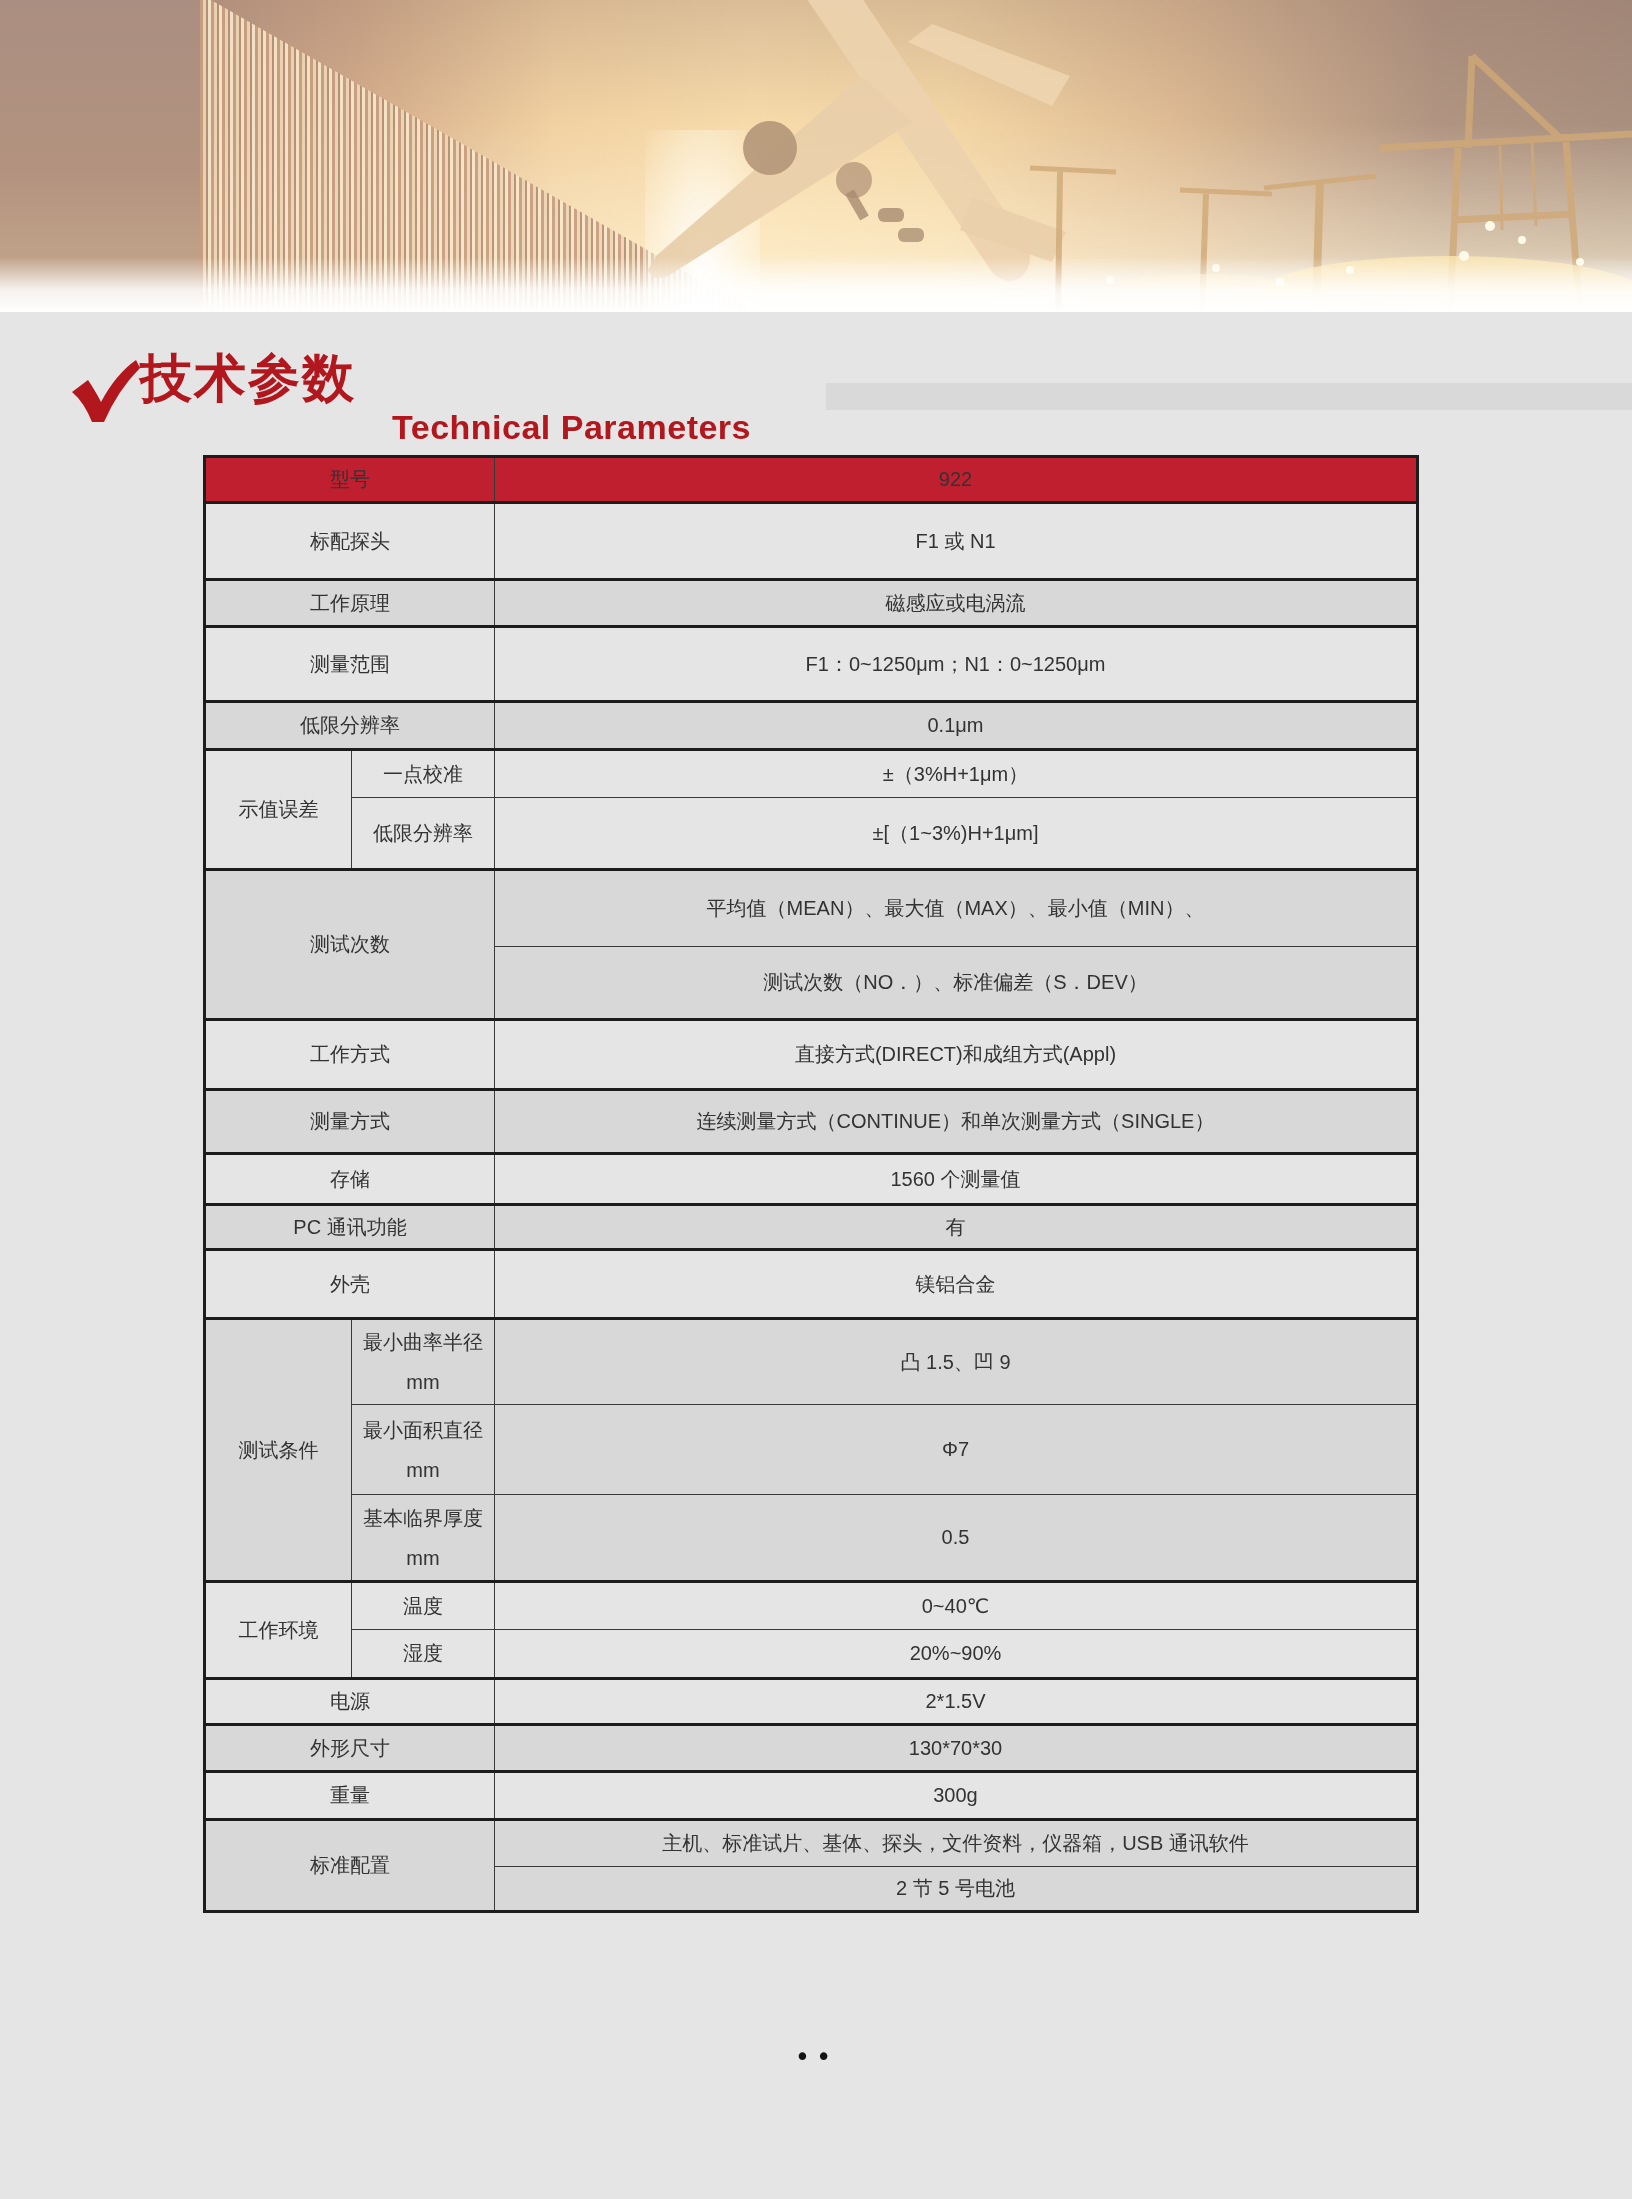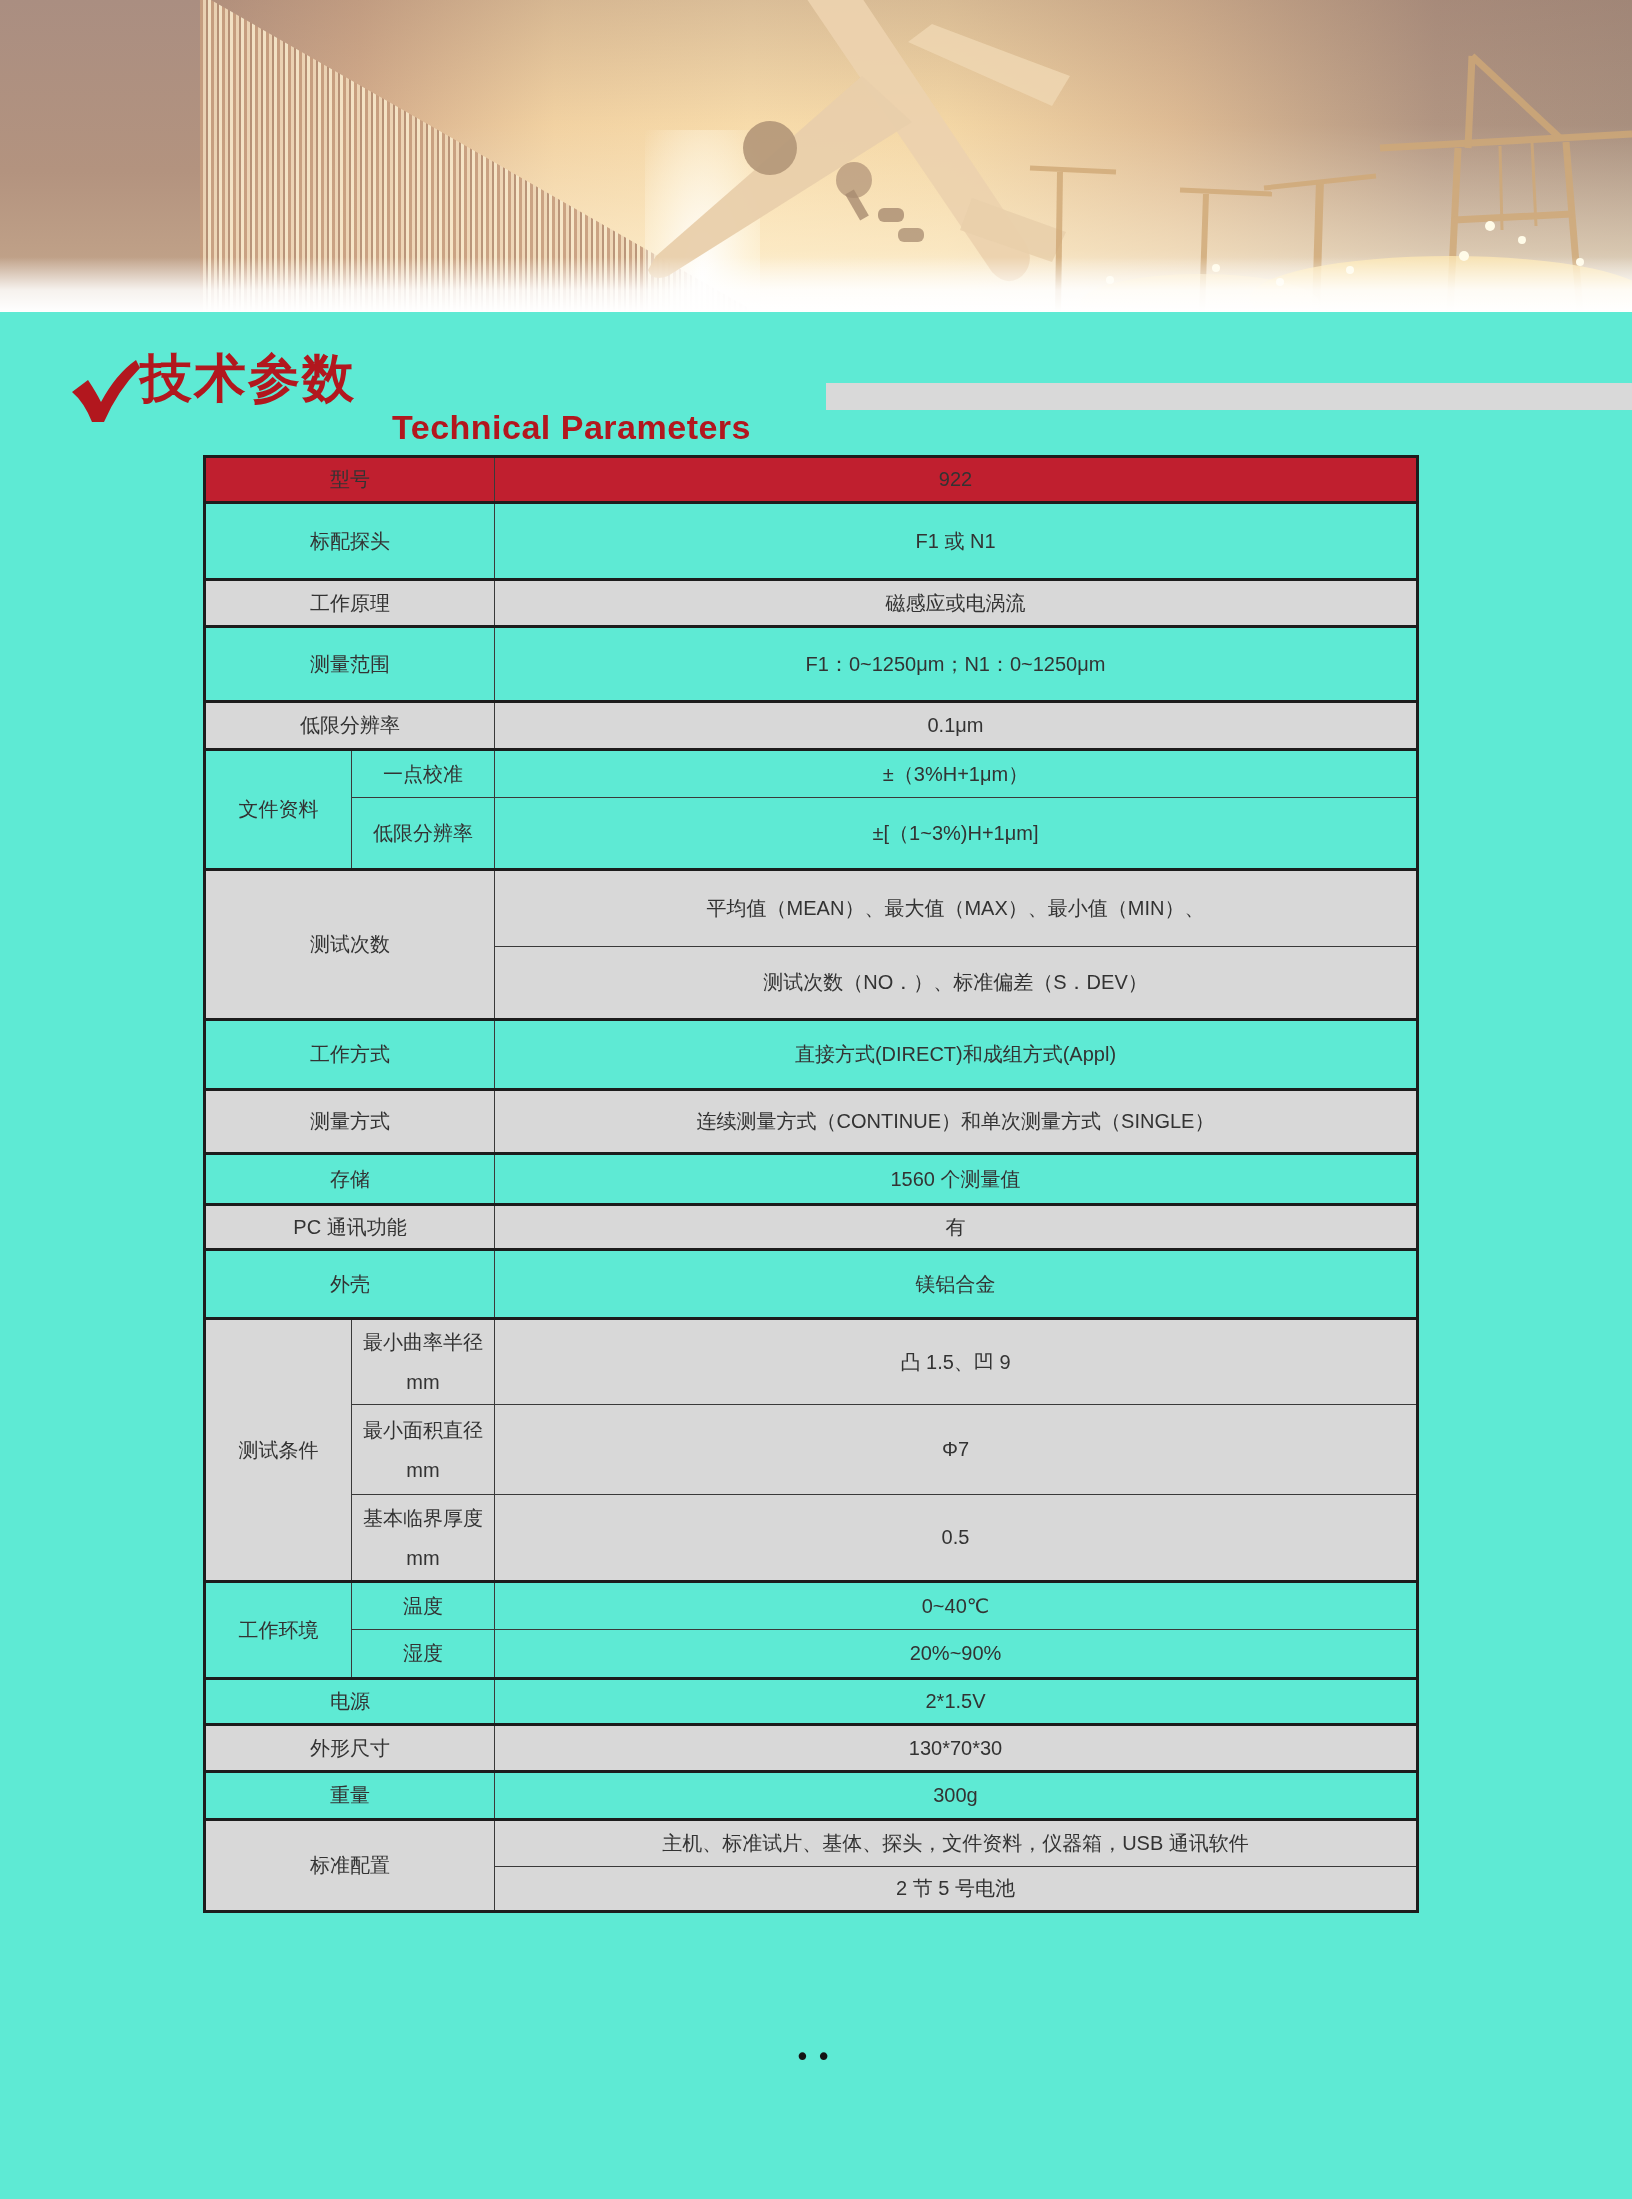--- a/index.html
+++ b/index.html
@@ -3,21 +3,21 @@
 <meta charset="utf-8">
 <style>
   * { margin: 0; padding: 0; box-sizing: border-box; }
   html, body { background: #ffffff; }
   body {
     width: 1632px; height: 2199px;
     position: relative;
     font-family: "Liberation Sans", "DejaVu Sans", sans-serif;
     overflow: hidden;
   }
-  .page { position: absolute; inset: 0; background: #5eead4; }
+  .page { position: absolute; inset: 0; background: #e5e5e5; }
 
   
   .hero { position: absolute; left: 0; top: 0; width: 1632px; height: 312px; overflow: hidden; }
   .hero-sky {
     position: absolute; inset: 0;
     background: linear-gradient(90deg,
       #ac9083 0%, #b59380 10%, #d3ab8a 22%, #f2d2a2 34%,
       #f8dcab 46%, #f4d7a5 58%, #ddba93 72%, #ae9280 88%, #a58c7c 100%);
   }
   .hero-sky-tint {
@@ -199,21 +199,21 @@
       <td colspan="2">测量范围</td>
       <td>F1：0~1250μm；N1：0~1250μm</td>
     </tr>
 
     <tr class="gt bg-gray" style="height:48px">
       <td colspan="2">低限分辨率</td>
       <td>0.1μm</td>
     </tr>
 
     <tr class="gt" style="height:48px">
-      <td rowspan="2">文件资料</td>
+      <td rowspan="2">示值误差</td>
       <td>一点校准</td>
       <td>±（3%H+1μm）</td>
     </tr>
     <tr style="height:72px">
       <td>低限分辨率</td>
       <td>±[（1~3%)H+1μm]</td>
     </tr>
 
     <tr class="gt bg-gray" style="height:77px">
       <td colspan="2" rowspan="2">测试次数</td>

